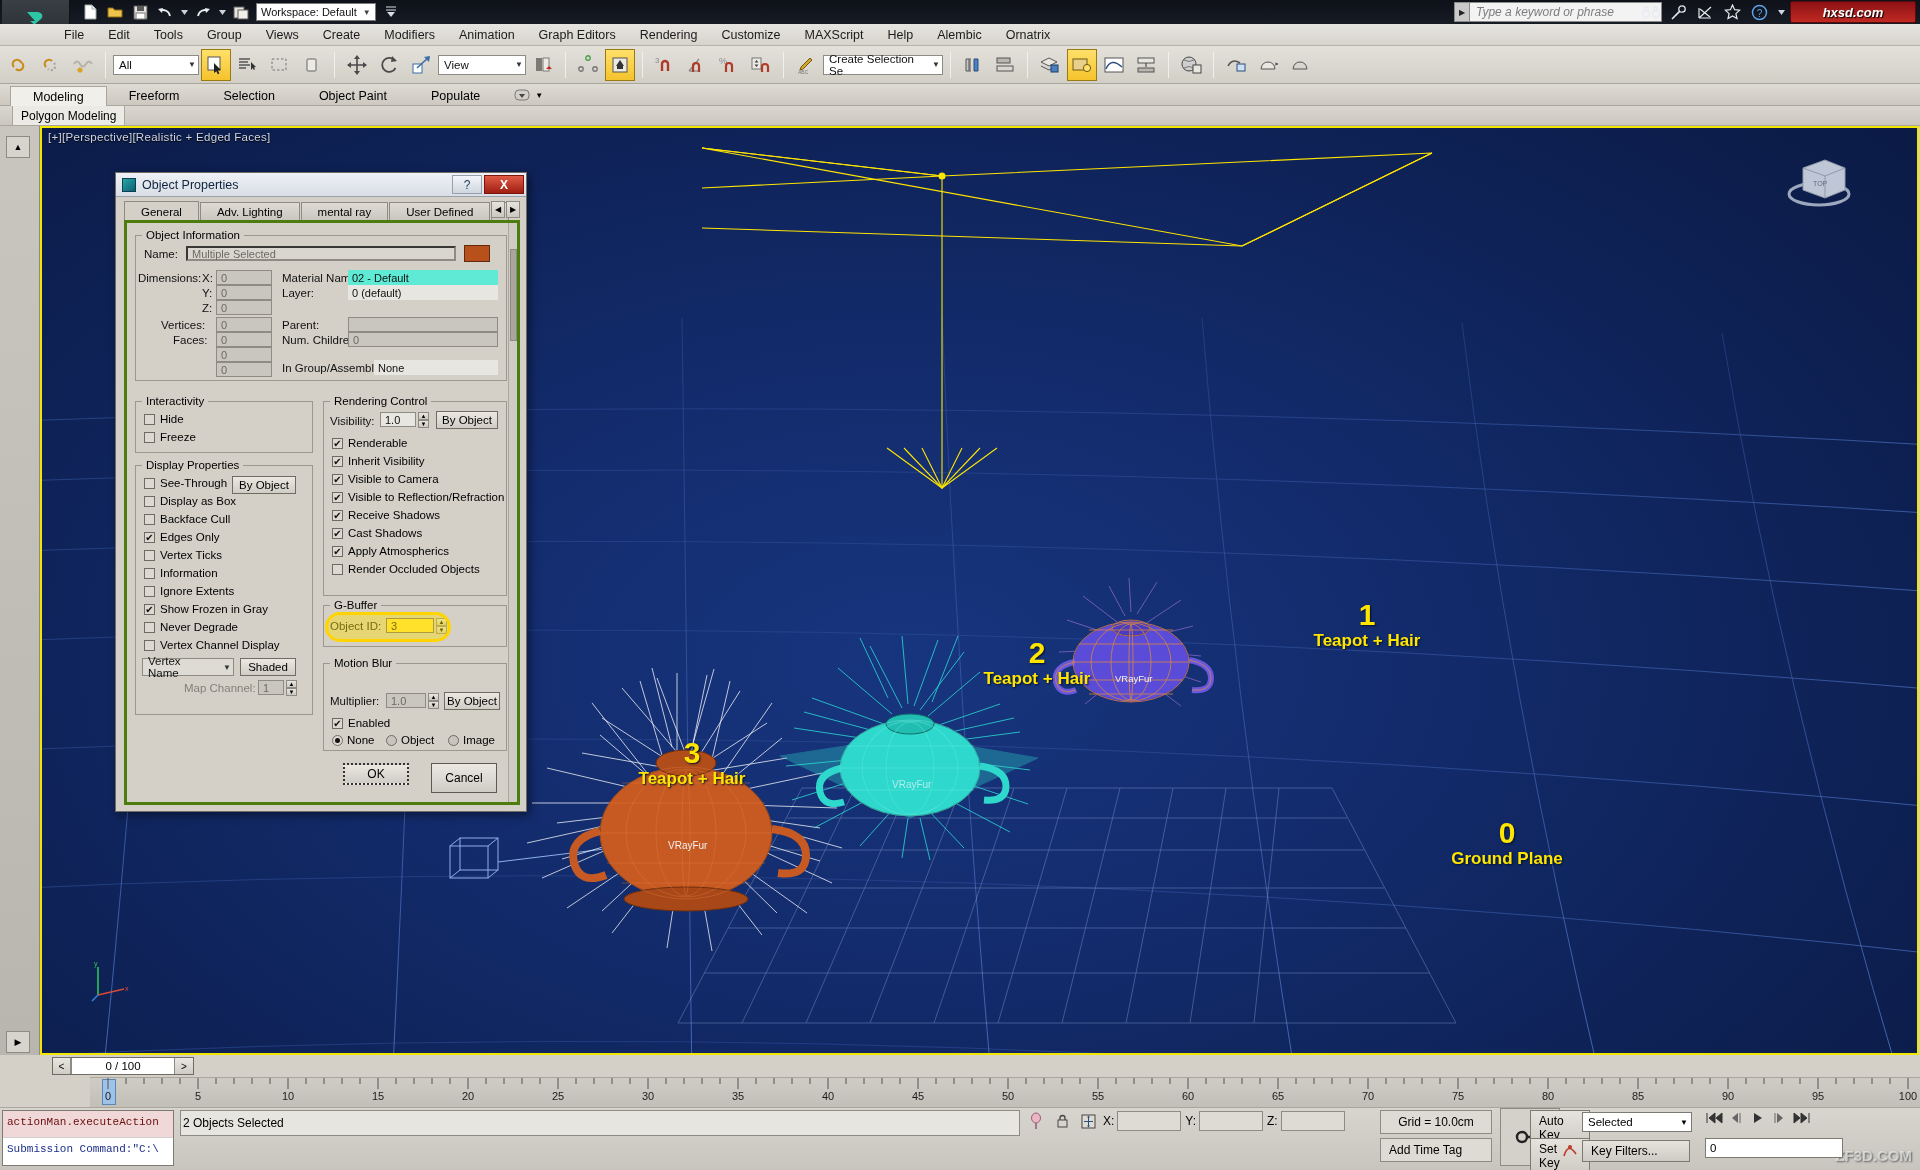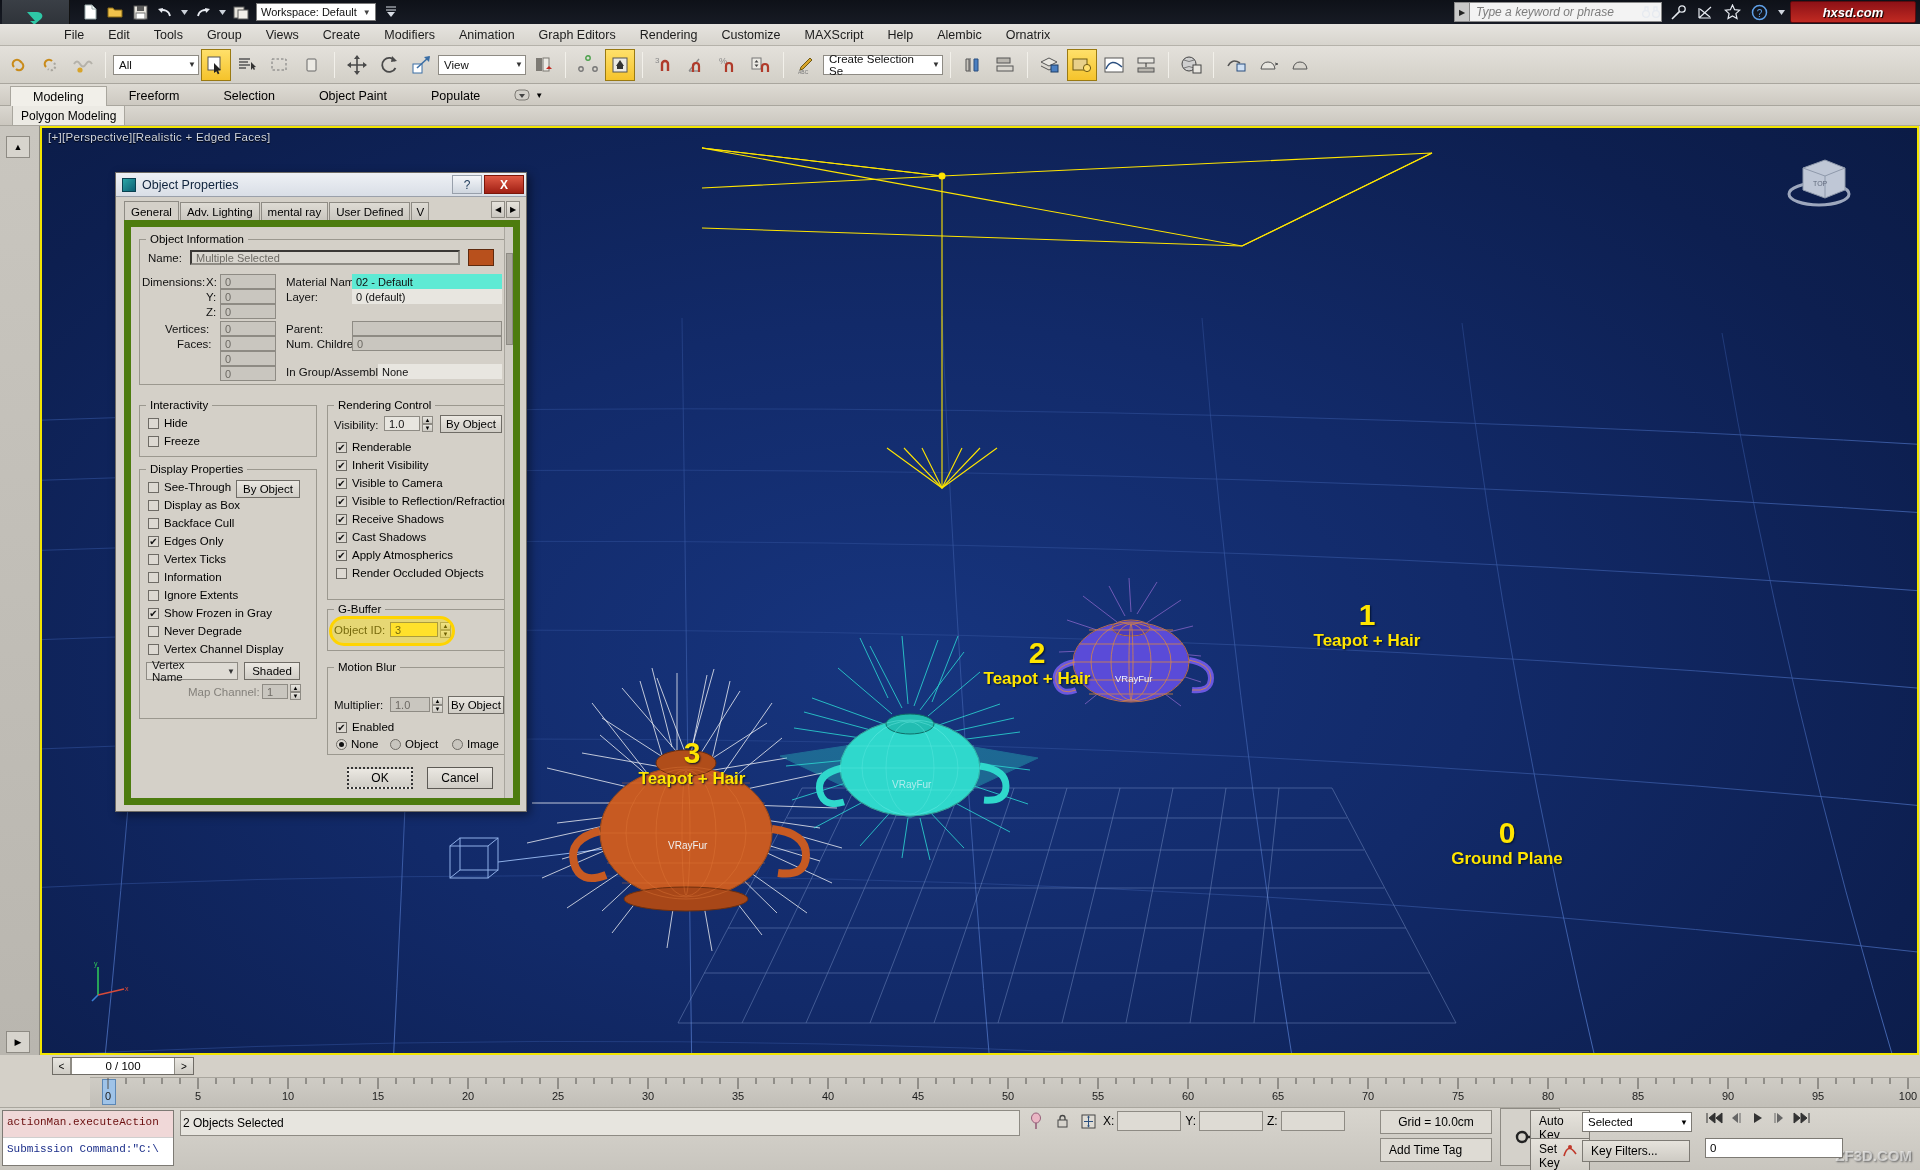--- a/index.html
+++ b/index.html
@@ -147,29 +147,29 @@
     border:1px solid #0a4150; margin-right:6px;}
   .dlgtitle{ font-size:12.5px; color:#10243d; }
   .dlgbtns{ position:absolute; right:2px; top:2px; display:flex; gap:2px; }
   .dq{ width:30px;height:19px; background:linear-gradient(#f4f6f9,#cfd6df);
     border:1px solid #98a0ab; display:flex;align-items:center;justify-content:center;
     font-size:12px; color:#25415f;}
   .dx{ width:40px;height:19px; background:linear-gradient(#e05a45,#a01f13);
     border:1px solid #7b1508; display:flex;align-items:center;justify-content:center;
     font-size:12px; color:#fff; font-weight:bold;}
   .tabs{ position:absolute; left:8px; top:28px; width:396px; height:20px; display:flex; align-items:flex-end; }
-  .tab{ height:19px; line-height:19px; padding:0 6px; font-size:11.5px;
+  .tab{ height:19px; line-height:19px; padding:0 16px; font-size:11.5px;
      background:linear-gradient(#dedbd4,#c8c5be); border:1px solid #8e8b84; border-bottom:none;
      margin-right:1px; }
   .tab.sel{ background:#d4d0c8; height:20px; line-height:20px; font-weight:normal; }
   .tabnav{ position:absolute; right:0; top:0; display:flex; gap:1px; }
   .tn{ width:14px;height:17px; background:linear-gradient(#e6e3dc,#cbc8c1);
      border:1px solid #8e8b84; display:flex;align-items:center;justify-content:center;font-size:8px;}
   .tabpanel{ position:absolute; left:8px; top:47px; width:396px; height:585px;
-     background:#d4d0c8; border:7px solid #4d7c0f; }
+     background:#d4d0c8; border:3px solid #4d7c0f; }
   .grp{ position:absolute; border:1px solid #9b988f; border-top:1px solid #9b988f; }
   .grp > .lg{ position:absolute; left:6px; top:-7px; background:#d4d0c8; padding:0 4px; font-size:11.5px; }
   .ro{ background:#c9c6bf; border:1px solid #8e8b84; height:15px; font-size:11px;
      color:#6d6a64; display:flex; align-items:center; padding-left:4px; }
   .rw{ background:#e8e6e0; border:1px solid #8e8b84; height:15px; font-size:11px;
      color:#111; display:flex; align-items:center; padding-left:4px; }
   .lbl{ font-size:11.5px; color:#111; }
   .cb{ display:flex; align-items:center; gap:5px; font-size:11.5px; height:14px; }
   .box{ width:11px;height:11px; background:#ddd9d2; border:1px solid #6e6b65;
      display:flex;align-items:center;justify-content:center; font-size:10px; color:#111; }
@@ -919,21 +919,21 @@
           <span class="radio dis"></span>
           <span>Object</span>
           </div>
         <div class="rb" style="position:absolute;left:124px;top:70px">
           <span class="radio dis"></span>
           <span>Image</span>
           </div>
       </div>
 
       <div class="okbtn" style="left:216px; top:540px; width:66px; height:22px; border:2px dotted #333">OK</div>
-      <div class="okbtn" style="left:296px; top:540px; width:66px; height:22px">Cancel</div>
+      <div class="okbtn" style="left:304px; top:540px; width:66px; height:30px">Cancel</div>
 
       <div class="scroll">
           <i></i>
         </div>
     </div>
   </div>
 
   <div class="frameidx">
     <div class="fbtn">&lt;</div>
     <div class="ffield">0 / 100</div>

